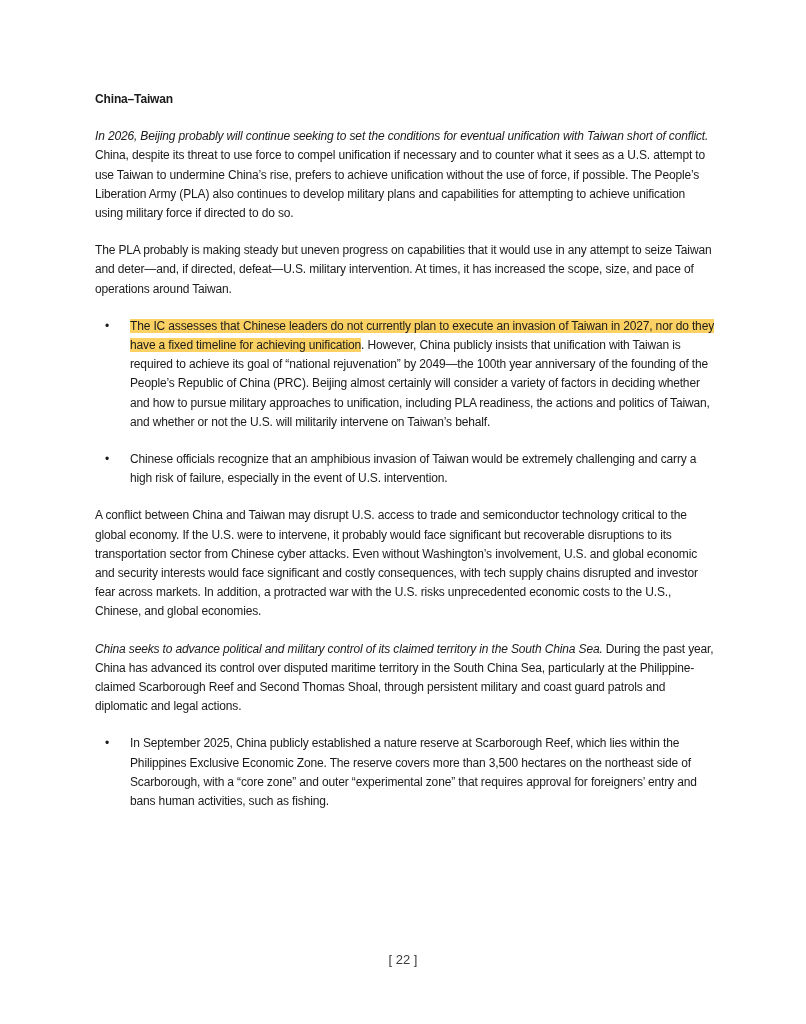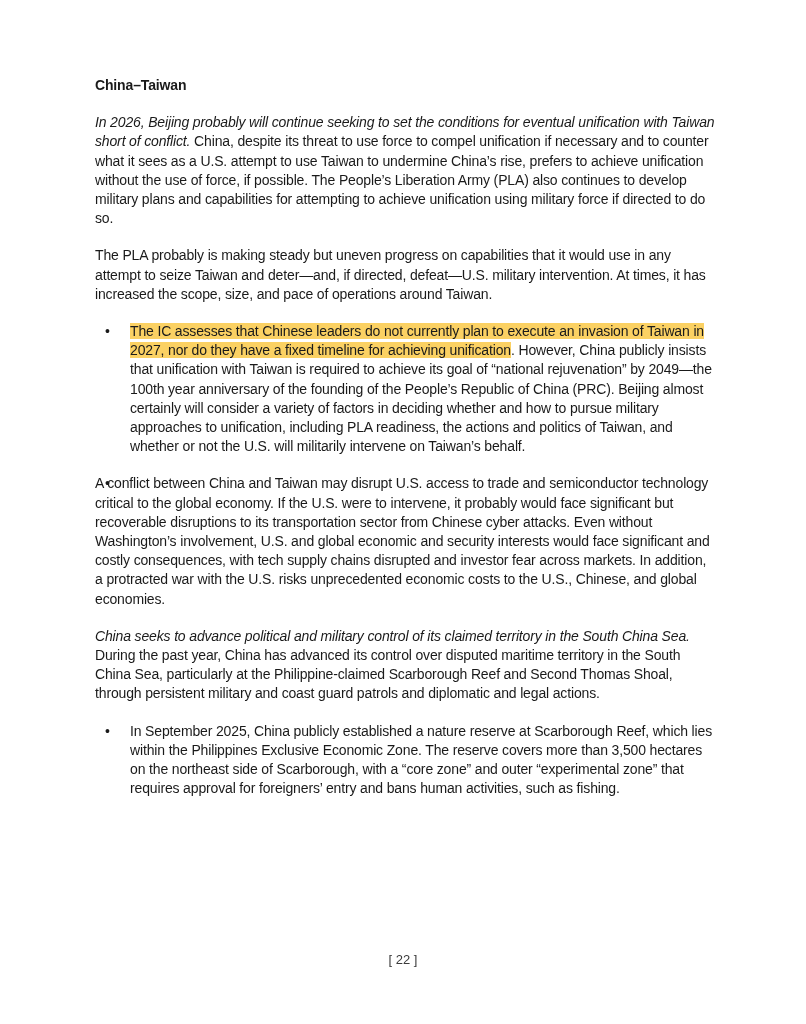--- a/index.html
+++ b/index.html
@@ -11,23 +11,23 @@
     width: 806px;
     height: 1024px;
     position: relative;
     overflow: hidden;
     font-family: "Liberation Sans", sans-serif;
     color: #1a1a1a;
   }
   .page {
     position: absolute;
     left: 95px;
-    top: 76px;
+    top: 90px;
     width: 620px;
-    font-size: 14px;
+    font-size: 12px;
     line-height: 19.2px;
     letter-spacing: -0.15px;
   }
   .heading {
     font-weight: bold;
     margin: 0 0 18px 0;
   }
   p {
     margin: 0 0 18px 0;
   }
@@ -73,21 +73,21 @@
 
   <p><span class="lead">In 2026, Beijing probably will continue seeking to set the conditions for eventual unification with Taiwan short of conflict.</span><span> China, despite its threat to use force to compel unification if necessary and to counter what it sees as a U.S. attempt to use Taiwan to undermine China’s rise, prefers to achieve unification without the use of force, if possible. The People’s Liberation Army (PLA) also continues to develop military plans and capabilities for attempting to achieve unification using military force if directed to do so.</span></p>
 
   <p>The PLA probably is making steady but uneven progress on capabilities that it would use in any attempt to seize Taiwan and deter—and, if directed, defeat—U.S. military intervention. At times, it has increased the scope, size, and pace of operations around Taiwan.</p>
 
   <ul>
     <li>
       <span class="bullet">•</span><span class="hl" style="background: rgb(251, 209, 99);">The IC assesses that Chinese leaders do not currently plan to execute an invasion of Taiwan in 2027, nor do they have a fixed timeline for achieving unification</span><span>. However, China publicly insists that unification with Taiwan is required to achieve its goal of “national rejuvenation” by 2049—the 100th year anniversary of the founding of the People’s Republic of China (PRC). Beijing almost certainly will consider a variety of factors in deciding whether and how to pursue military approaches to unification, including PLA readiness, the actions and politics of Taiwan, and whether or not the U.S. will militarily intervene on Taiwan’s behalf.</span>
     </li>
     <li>
-      <span class="bullet">•</span>
+      <span class="bullet">•</span><span>Chinese officials recognize that an amphibious invasion of Taiwan would be extremely challenging and carry a high risk of failure, especially in the event of U.S. intervention.</span>
     </li>
   </ul>
 
   <p>A conflict between China and Taiwan may disrupt U.S. access to trade and semiconductor technology critical to the global economy. If the U.S. were to intervene, it probably would face significant but recoverable disruptions to its transportation sector from Chinese cyber attacks. Even without Washington’s involvement, U.S. and global economic and security interests would face significant and costly consequences, with tech supply chains disrupted and investor fear across markets. In addition, a protracted war with the U.S. risks unprecedented economic costs to the U.S., Chinese, and global economies.</p>
 
 
   <p><span class="lead">China seeks to advance political and military control of its claimed territory in the South China Sea.</span><span> During the past year, China has advanced its control over disputed maritime territory in the South China Sea, particularly at the Philippine-claimed Scarborough Reef and Second Thomas Shoal, through persistent military and coast guard patrols and diplomatic and legal actions.</span></p>
 
   <ul>
     <li>

